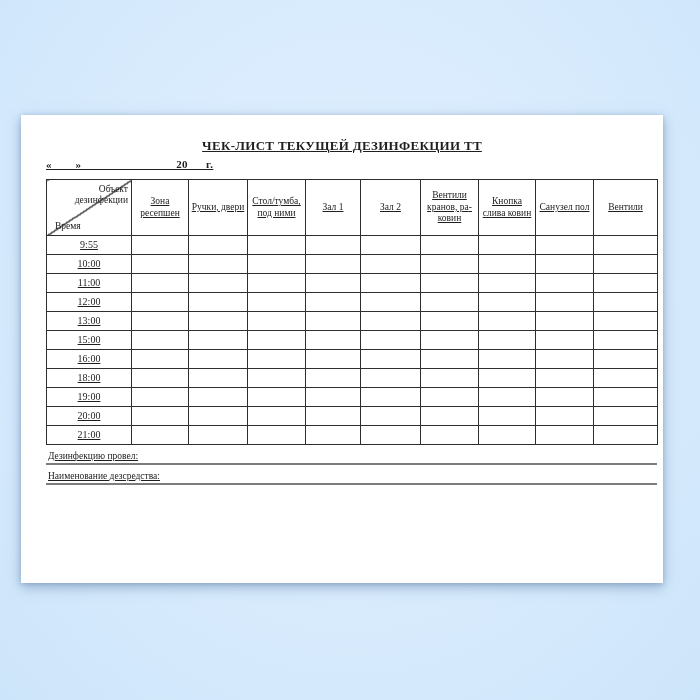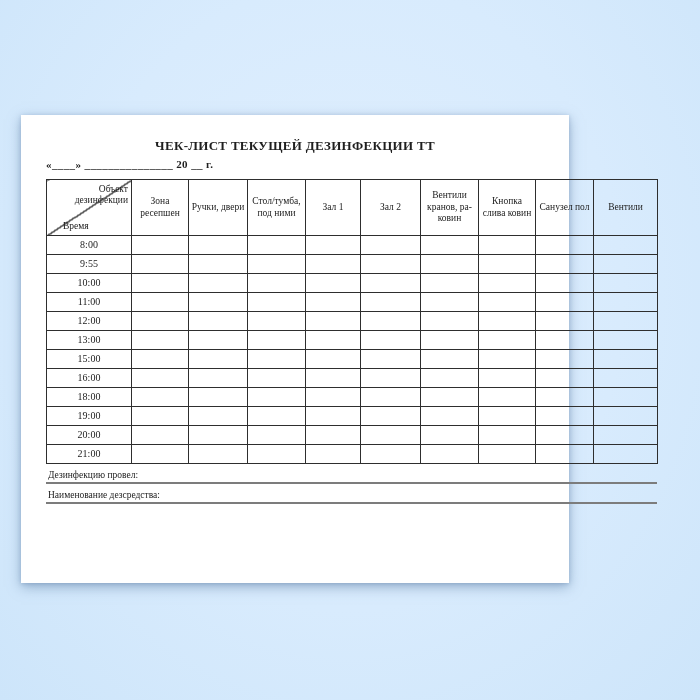--- a/index.html
+++ b/index.html
@@ -9,26 +9,27 @@
   }
   .stage {
     position: relative;
     width: 700px; height: 700px;
     background: radial-gradient(ellipse at 50% 42%, #e0effe 0%, #d8ebfd 55%, #cde5fa 100%);
     overflow: hidden;
   }
   .page {
     position: absolute;
     left: 21px; top: 115px;
-    width: 548px; height: 468px;
+    width: 642px; height: 468px;
     background: #ffffff;
     box-shadow: 0 4px 12px rgba(96, 129, 168, 0.55), 0 1px 4px rgba(96, 129, 168, 0.35);
     box-sizing: border-box;
     padding: 23px 25px 0 25px;
     color: #1f1f1f;
+    text-decoration: underline;
   }
   .title {
     text-align: center;
     font-weight: bold;
     font-size: 13px;
     letter-spacing: 0.3px;
     white-space: nowrap;
   }
   .date-line {
     text-align: left;
@@ -69,21 +70,21 @@
   }
   .corner-top {
     position: absolute;
     top: 4px; right: 3px;
     width: 62px;
     text-align: right;
     line-height: 1.2;
   }
   .corner-bottom {
     position: absolute;
-    bottom: 4px; left: 16px;
+    bottom: 4px; left: 8px;
     line-height: 1.1;
     text-align: right;
   }
   .footer-row {
     width: 611px;
     box-sizing: border-box;
     height: 20px;
     display: flex;
     align-items: flex-end;
     padding: 0 0 2px 2px;
@@ -125,32 +126,20 @@
             <th>Зал 1</th>
             <th>Зал 2</th>
             <th>Вентили кранов, ра­ковин</th>
             <th>Кнопка слива ковин</th>
             <th>Санузел пол</th>
             <th>Вентили</th>
           </tr>
       </thead>
       <tbody id="table-body">
           <tr>
-            <th class="time-cell">8:00</th>
-            <td></td>
-            <td></td>
-            <td></td>
-            <td></td>
-            <td></td>
-            <td></td>
-            <td></td>
-            <td></td>
-            <td></td>
-          </tr>
-          <tr>
             <th class="time-cell">9:55</th>
             <td></td>
             <td></td>
             <td></td>
             <td></td>
             <td></td>
             <td></td>
             <td></td>
             <td></td>
             <td></td>

